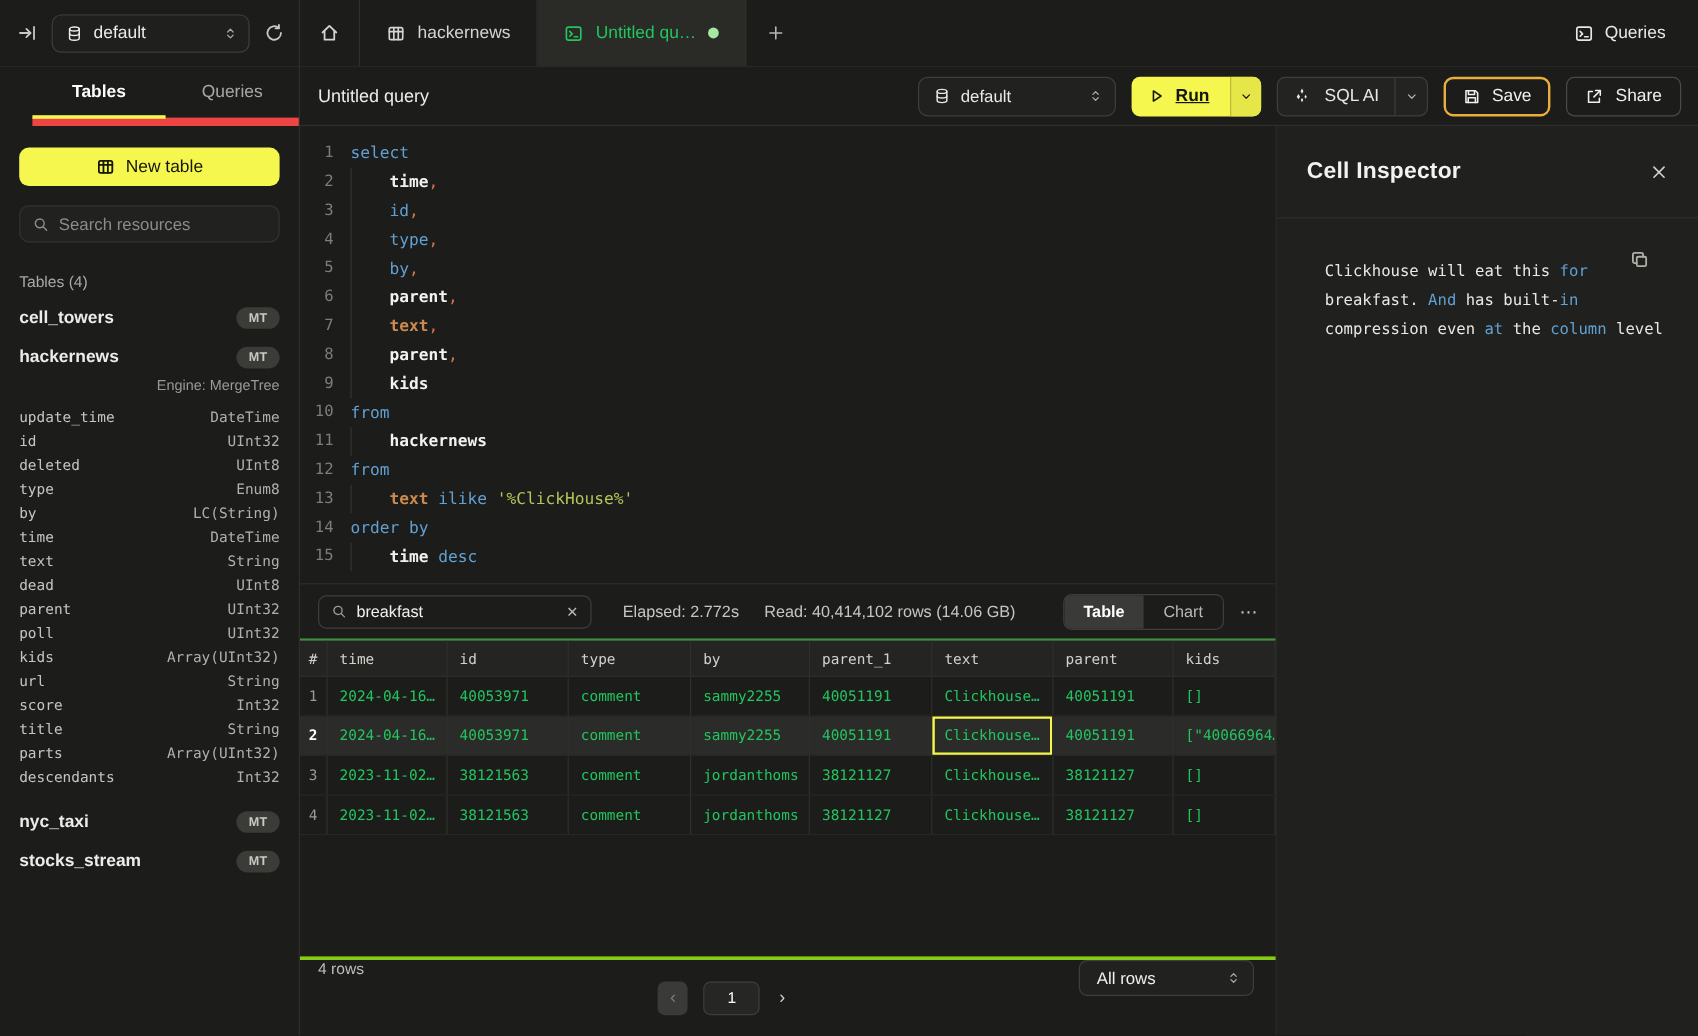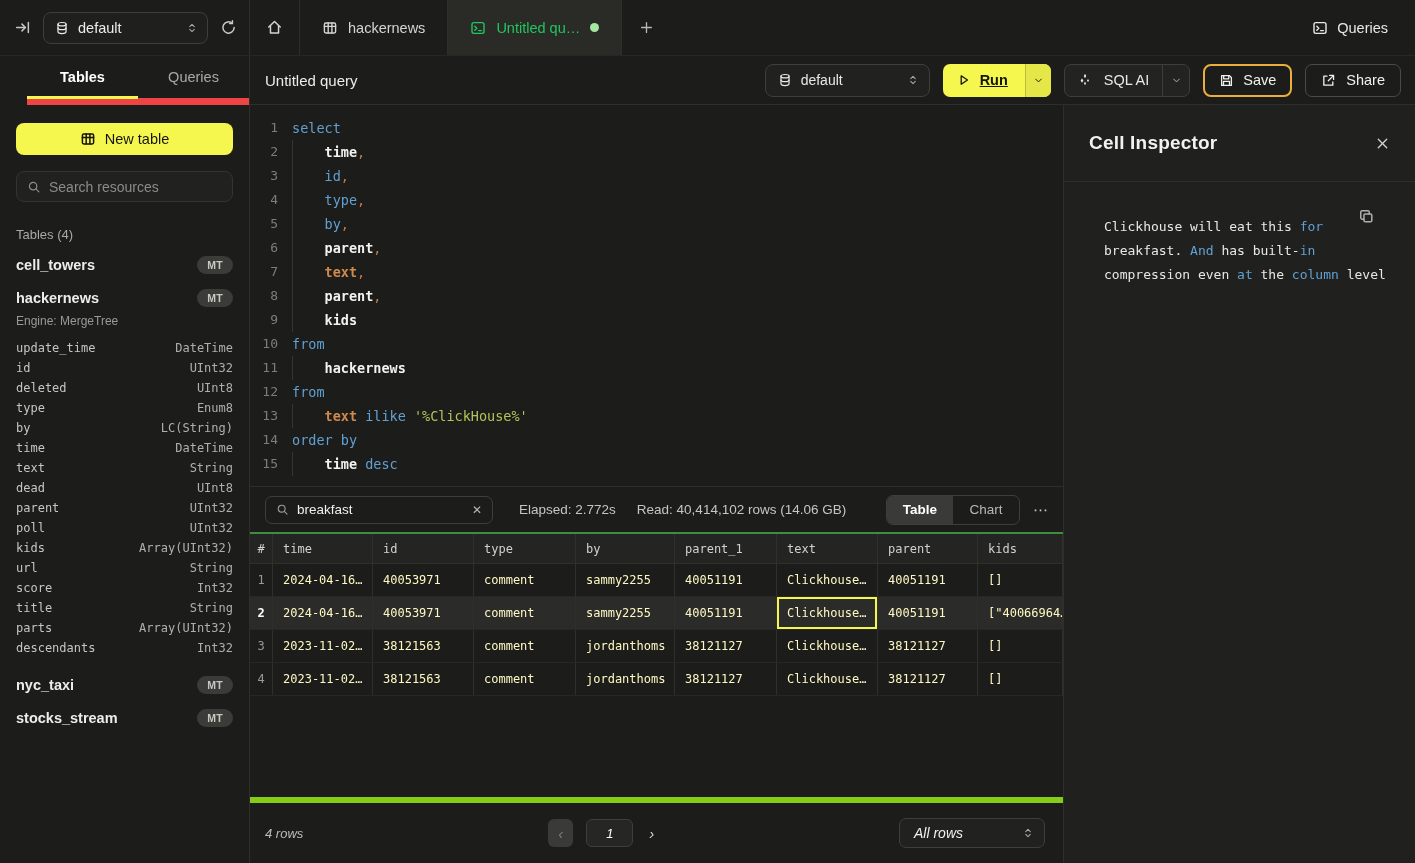--- a/index.html
+++ b/index.html
@@ -40,21 +40,21 @@
   .new-table { margin:18px 16px 0; height:32px; flex:none; background:var(--accent,#F5F64E); color:#16160A;
     border-radius:8px; display:flex; align-items:center; justify-content:center; gap:9px; font-size:14.5px; font-weight:500; }
   .sb-search { margin:16px 16px 0; height:31px; flex:none; border:1px solid #34342F; background:#21211F; border-radius:8px;
     display:flex; align-items:center; gap:8px; padding:0 10px; color:#8C8C87; }
   .sb-search input { flex:1; min-width:0; background:transparent; border:none; outline:none; color:#E8E8E4; font:14px "Liberation Sans", sans-serif; }
   .sb-search input::placeholder { color:#8C8C87; }
   .sb-section { margin:25px 16px 6px; font-size:13px; color:#A9A9A4; }
   .tbl-item { height:33px; display:flex; align-items:center; justify-content:space-between; padding:0 16px;gap:48px; }
   .tbl-name { font-size:14.5px; font-weight:600; color:#ECECE8; }
   .badge { background:#3B3B38; color:#C9C9C4; font-size:10.5px; font-weight:700; padding:3px 10px; border-radius:999px; letter-spacing:.3px; }
-  .engine { padding:0 16px 4px; font-size:12px; color:#9A9A95; }
+  .engine { padding:0 16px 4px; font-size:12px; color:#9A9A95;text-align:right; }
   .cols { padding:6px 16px 10px; }
   .col-row { display:flex; justify-content:space-between; align-items:center; height:20px; font:12px "DejaVu Sans Mono", monospace; }
   .col-name { color:#C6C6C1; } .col-type { color:#B0B0AB; }
 
   
   .main { flex:1; display:flex; flex-direction:column; min-width:0; }
   .toolbar { height:49px; flex:none; border-bottom:1px solid #2E2E2B; display:flex; align-items:center; padding:0 14px 0 15px; }
   .tb-title { font-size:15px; color:#ECECE8; }
   .tb-actions { margin-left:auto; display:flex; align-items:center; gap:13px; }
   .select-ctl { height:33px; border:1px solid #3E3E3B; border-radius:8px; background:#212120;
@@ -102,29 +102,29 @@
 
   
   .gt-green { height:2px; flex:none; background:var(--result-green,#3E8E41); }
   .gt-head, .gt-row { display:grid; grid-template-columns:23px 100px 101px 102px 99px 102px 101px 100px minmax(0,1fr); }
   .gt-head { height:30px; flex:none; background:#242422; border-bottom:1px solid #2F2F2C; }
   .gt-hcell { display:flex; align-items:center; padding:0 10px; font:12px "DejaVu Sans Mono", monospace; color:#D2D2CD;
     border-right:1px solid #2F2F2C; white-space:nowrap; overflow:hidden; }
   .gt-hcell.c0 { justify-content:center; padding:0; }
   .gt-row { height:33px; flex:none; border-bottom:1px solid #272724; }
   .gt-row.sel { background:#2B2B29; }
-  .gt-cell { display:flex; align-items:center; padding:0 10px; font:12px "DejaVu Sans Mono", monospace; color:#fef9c3;
+  .gt-cell { display:flex; align-items:center; padding:0 10px; font:12px "DejaVu Sans Mono", monospace; color:#22c55e;
     border-right:1px solid #2F2F2C; white-space:nowrap; overflow:hidden; }
   .gt-cell.num { justify-content:center; padding:0; color:#9A9A95; }
   .gt-row.sel .gt-cell.num { color:#FFFFFF; font-weight:700; }
   .gt-cell.selcell { box-shadow:inset 0 0 0 2px var(--accent,#F5F64E); }
   .filler { flex:1; }
 
   
-  .footer { height:66px; flex:none; border-top:6px solid #84cc16; display:flex; align-items:center; padding:0 18px 0 15px;font-style:italic; }
+  .footer { height:66px; flex:none; border-top:3px solid #84cc16; display:flex; padding:0 18px 0 15px; }
   .rows-label { font-size:13px; color:#BDBDB8; }
   .pager { display:flex; align-items:center; gap:13px; margin-left:245px; }
   .pg-prev { width:25px; height:28px; background:#3A3A38; border-radius:6px; display:flex; align-items:center; justify-content:center; color:#7E7E79; font-size:15px; }
   .pg-page { width:47px; height:28px; background:#262624; border:1px solid #3E3E3B; border-radius:6px;
     display:flex; align-items:center; justify-content:center; color:#FFFFFF; font-size:13px; }
   .pg-next { color:#D5D5D0; font-size:15px; padding:0 3px; }
   .page-size { margin-left:auto; height:30px; width:146px; border:1px solid #3E3E3B; border-radius:7px; background:#212120;
     display:flex; align-items:center; justify-content:space-between; padding:0 10px 0 14px; font-size:14px; color:#F0F0EC; }
   .page-size .sort { color:#A9A9A4; }
 

